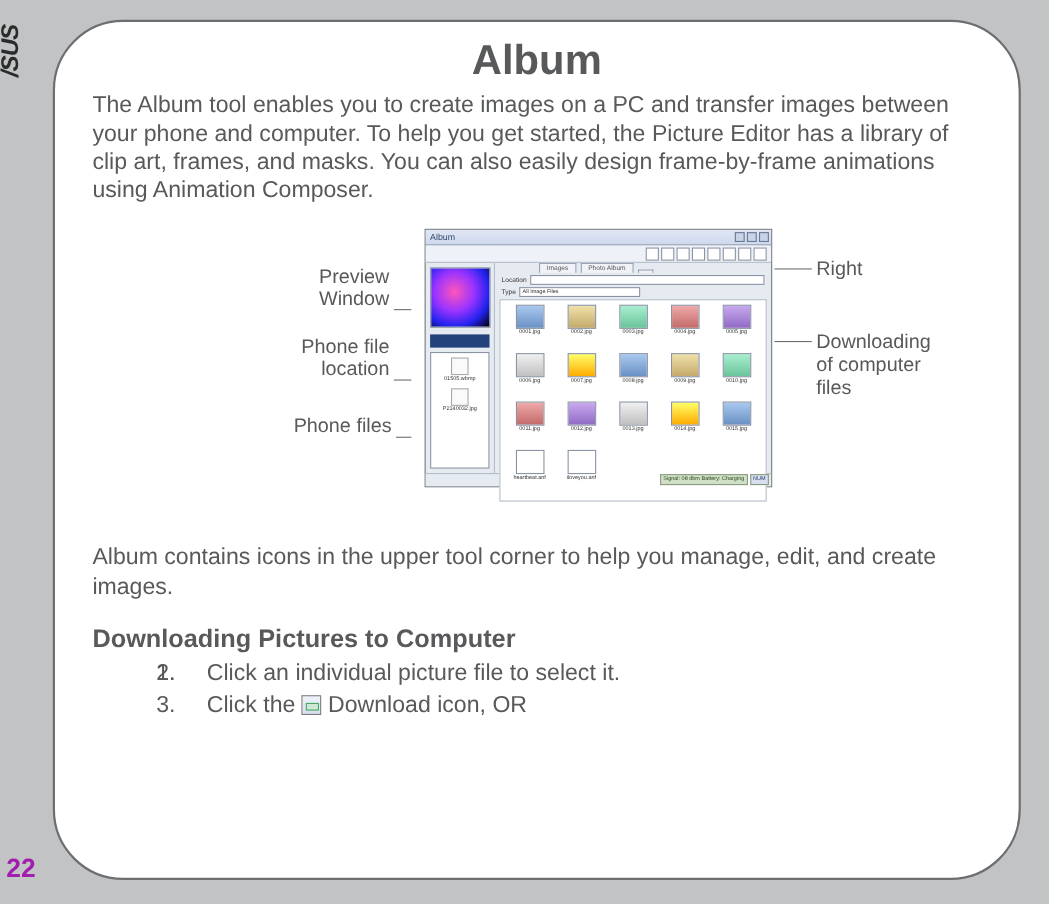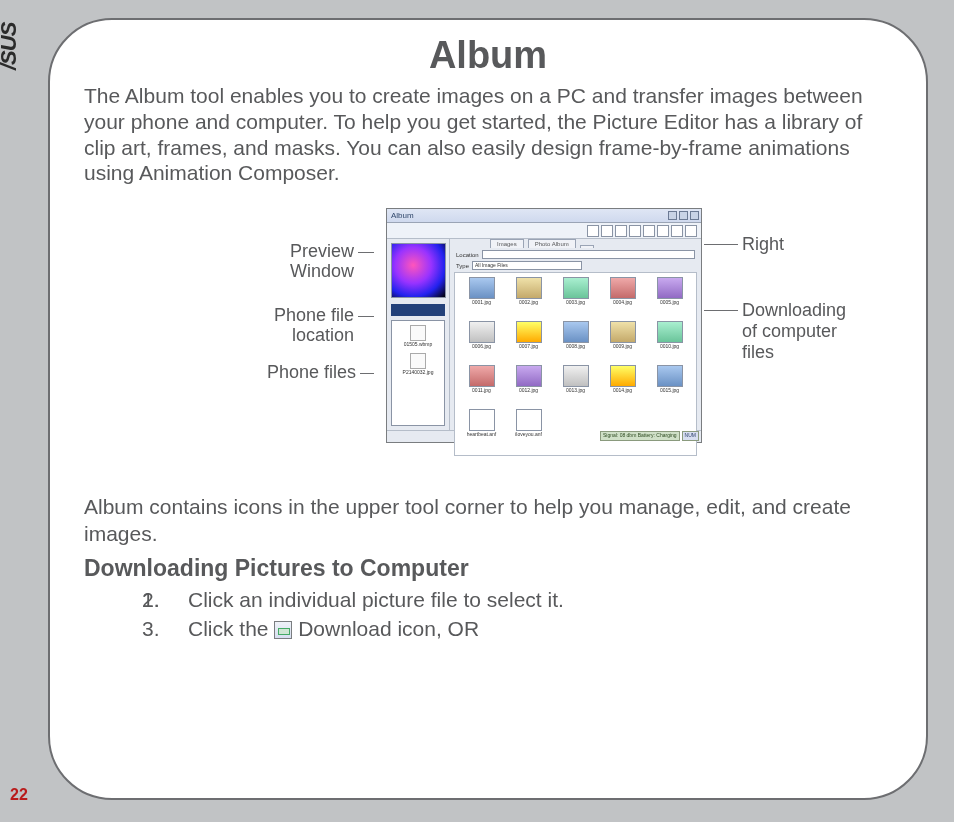--- a/index.html
+++ b/index.html
@@ -1,26 +1,26 @@
 <!DOCTYPE html>
 <html><head>
 <meta charset="utf-8">
 <style>
   * { box-sizing: border-box; margin: 0; padding: 0; }
   html, body { width: 954px; height: 822px; background: #c1c3c5; font-family: Arial, Helvetica, sans-serif; color: #58595b; overflow: hidden; }
   .page { position: relative; width: 954px; height: 822px; background: #c1c3c5; }
   .edge-vert { position: absolute; left: 2px; top: 0; width: 34px; height: 822px; display: flex; flex-direction: column; align-items: center; justify-content: flex-end; padding-bottom: 18px; }
   .brand { position: absolute; left: -6px; top: 70px; transform: rotate(-90deg); transform-origin: left top; font-weight: 900; font-size: 22px; letter-spacing: -1px; color: #2b2b2b; font-style: italic; font-family: Arial Black, Arial, sans-serif; }
-  .pagenum { font-size: 16px; font-weight: 700; color: #b91c1c; }
+  .pagenum { font-size: 24px; font-weight: 700; color: #a21caf; }
   .panel { position: absolute; left: 48px; right: 26px; top: 18px; bottom: 22px; background: #fff; border: 2px solid #6d6e71; border-radius: 64px; padding: 18px 34px 26px 34px; }
   .title { text-align: center; font-size: 38px; font-weight: 700; color: #58595b; margin-top: -4px; margin-bottom: 6px; }
   .intro { font-size: 21px; line-height: 1.23; color: #58595b; }
   .figure-wrap { position: relative; margin: 22px auto 4px; height: 260px; }
   .callouts-left { position: absolute; left: 90px; top: 34px; width: 200px; font-size: 18px; color: #58595b; text-align: right; }
-  .callouts-left .row { position: absolute; right: 0; display: flex; align-items: flex-start; gap: 0; justify-content: flex-end; white-space: nowrap; }
+  .callouts-left .row { position: absolute; right: 0; display: flex; align-items: flex-end; gap: 0; justify-content: flex-end; white-space: nowrap; }
   .callouts-left .row .label { text-align: right; line-height: 1.1; }
   .callouts-left .row .rule { height: 1px; background: #6d6e71; margin-top: 10px; margin-left: 4px; }
   .callouts-right { position: absolute; left: 620px; top: 26px; font-size: 18px; color: #58595b; }
   .callouts-right .row { position: absolute; display: flex; align-items: flex-start; gap: 0; white-space: nowrap; }
   .callouts-right .row .rule { height: 1px; background: #6d6e71; margin-top: 10px; margin-right: 4px; }
   .figcaption { position: absolute; left: 0; right: 0; top: 240px; text-align: center; font-size: 18px; color: #58595b; }
 
   
   .shot { position: absolute; left: 302px; top: 0; width: 316px; height: 235px; border: 1px solid #7a7d80; background: #e6eaf1; }
   .shot-titlebar { height: 14px; background: linear-gradient(#dfe6f4,#cfd9ee); border-bottom:1px solid #9aa4b5; font-size: 8px; padding-left:4px; color:#31486b; line-height:14px; position:relative;}
@@ -42,21 +42,21 @@
   .loc .line{display:flex; align-items:center; gap:3px; margin-bottom:2px;}
   .loc .field{flex:1; height:9px; border:1px solid #8a94a5; background:#fff; position:relative;}
   .grid{flex:1; background:#fff; margin:0 4px 2px; border:1px solid #b5bdc9; padding:4px; display:grid; grid-template-columns: repeat(5, 1fr); grid-auto-rows: 42px; gap:2px;}
   .thumb{display:flex; flex-direction:column; align-items:center; font-size:5px; color:#333;}
   .thumb .timg{width:26px; height:22px; border:1px solid #8a94a5; background:linear-gradient(#a9c8ef,#6a91c4);}
   .shot-status{height:12px; background:#e6eaf1; border-top:1px solid #b5bdc9; display:flex; justify-content:flex-end; gap:2px; padding:0 2px;}
   .shot-status span{height:10px; background:#cfe0c7; border:1px solid #8a9a7d; font-size:5px; padding:0 2px; color:#2d4a21;}
   .shot-status span.last{background:#d7def0; color:#2c3f6a;}
 
   .body-2 { font-size: 21px; line-height: 1.25; margin-top: 26px; }
-  .h2 { font-size: 23px; font-weight: 700; margin-top: 8px; margin-bottom: 4px; color: #58595b; }
+  .h2 { font-size: 23px; font-weight: 700; margin-top: 20px; margin-bottom: 4px; color: #58595b; }
   ol.steps { list-style: none; padding-left: 58px; font-size: 21px; line-height: 1.3; }
   ol.steps li { position: relative; margin-bottom: 2px; padding-left: 46px; }
   ol.steps li .num { position: absolute; left: 0; top: 0; }
   .inline-icon { display:inline-block; width:18px; height:18px; border:1px solid #7a7d80; background:linear-gradient(#eef2f8,#d7def0); vertical-align:-3px; position:relative; }
   .inline-icon::after{content:""; position:absolute; left:3px; top:6px; width:10px; height:5px; border:1px solid #4a6; background:#cfe7d4;}
   .continuation { padding-left: 104px; font-size: 21px; line-height:1.3; }
 
   
   .timg.c1{background:linear-gradient(#a9c8ef,#6a91c4);}
   .timg.c2{background:linear-gradient(#efe1a9,#c4a96a);}
@@ -86,21 +86,21 @@
 
     <div class="callouts-left">
       <div class="row" style="top:0;">
         <span class="label" style="display:block; width:80px; white-space:normal;">Preview Window</span>
         <span class="rule" style="width:16px;"></span>
       </div>
       <div class="row" style="top:64px;">
         <span class="label" style="display:block; width:100px; white-space:normal;">Phone file location</span>
         <span class="rule" style="width:16px;"></span>
       </div>
-      <div class="row" style="top:121px;">
+      <div class="row" style="top:136px;">
         <span class="label">Phone  files</span>
         <span class="rule" style="width:14px;"></span>
       </div>
     </div>
 
     <div class="callouts-right">
       <div class="row" style="top:0;">
         <span class="rule" style="width:34px;"></span>
         <span class="label">Right</span>
       </div>

